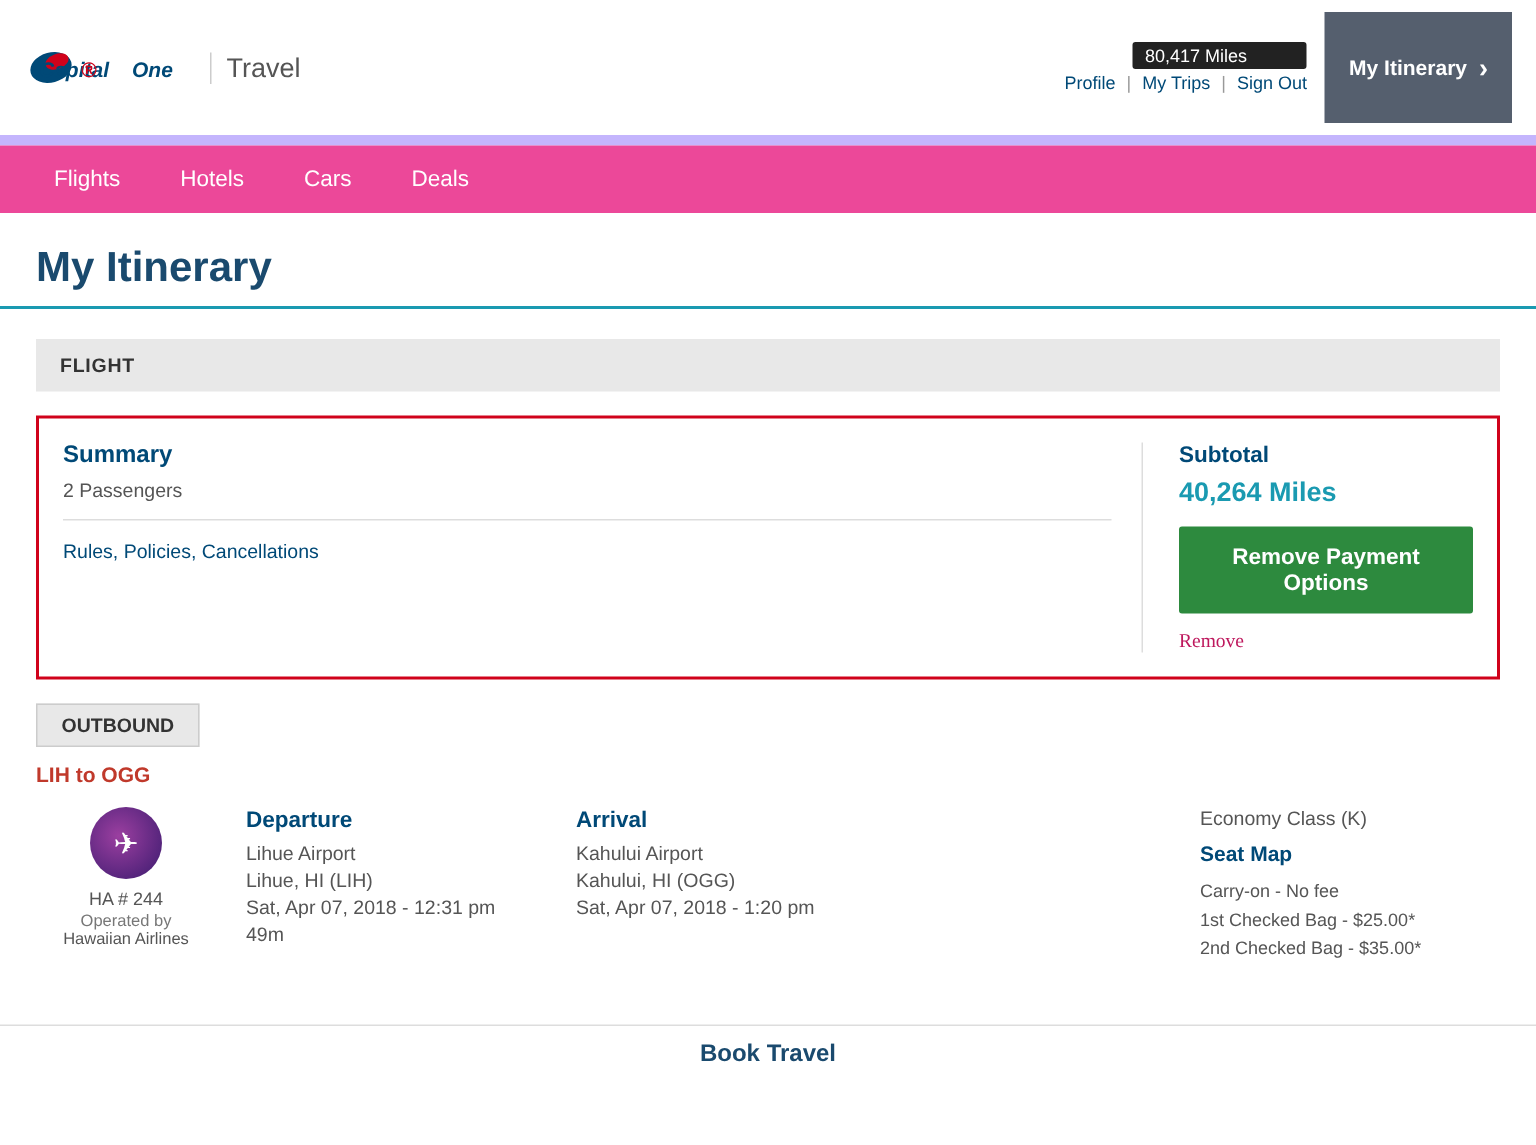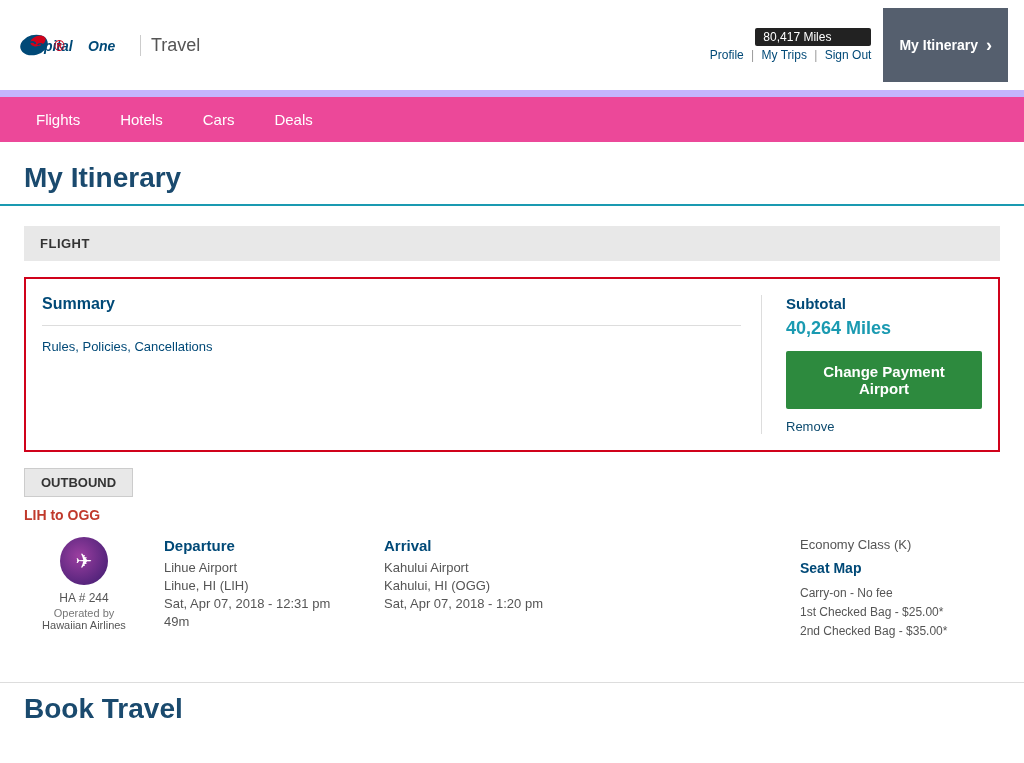--- a/index.html
+++ b/index.html
@@ -169,25 +169,26 @@
       border: none;
       padding: 12px 20px;
       font-size: 15px;
       cursor: pointer;
       border-radius: 2px;
       width: 100%;
       margin-bottom: 10px;
       font-weight: bold;
     }
     .remove-link {
-      color: #0c4a6e;
+      color: #be185d;
       font-size: 13px;
       cursor: pointer;
       text-decoration: none;
       display: block;
+      font-family: Liberation Serif, serif;
     }
 
     
     .outbound-header {
       display: inline-block;
       background: #e8e8e8;
       padding: 6px 16px;
       font-size: 13px;
       font-weight: bold;
       color: #333;
@@ -280,23 +281,24 @@
       color: #555;
       line-height: 1.6;
     }
 
     
     .book-travel-section {
       padding: 10px 24px 20px 24px;
       border-top: 1px solid #ddd;
     }
     .book-travel-title {
-      font-size: 28px;
+      font-size: 16px;
       font-weight: bold;
       color: #1a4a6e;
+      text-align: center;
     }
 
     hr.divider {
       border: none;
       border-top: 1px solid #ddd;
       margin: 12px 0;
     }
   </style>
 </head>
 <body>
@@ -347,27 +349,28 @@
 </div>
 
 <div class="main-content">
 
   <div>
     <div class="section-header">FLIGHT</div>
 
     <div class="summary-box">
       <div class="summary-left">
         <div class="summary-title">Summary</div>
+        <div class="summary-pax">2 Passengers</div>
         <hr class="divider">
         <a class="rules-link">Rules, Policies, Cancellations</a>
       </div>
       <div class="summary-right">
         <div class="subtotal-label">Subtotal</div>
         <div class="subtotal-value">40,264 Miles</div>
-        <button class="change-payment-btn">Change Payment Airport</button>
+        <button class="change-payment-btn">Remove Payment Options</button>
         <a class="remove-link">Remove</a>
       </div>
     </div>
 
     <div>
       <div class="outbound-header">OUTBOUND</div>
       <div class="lih-ogg">LIH to OGG</div>
 
       <div class="flight-details">
 

